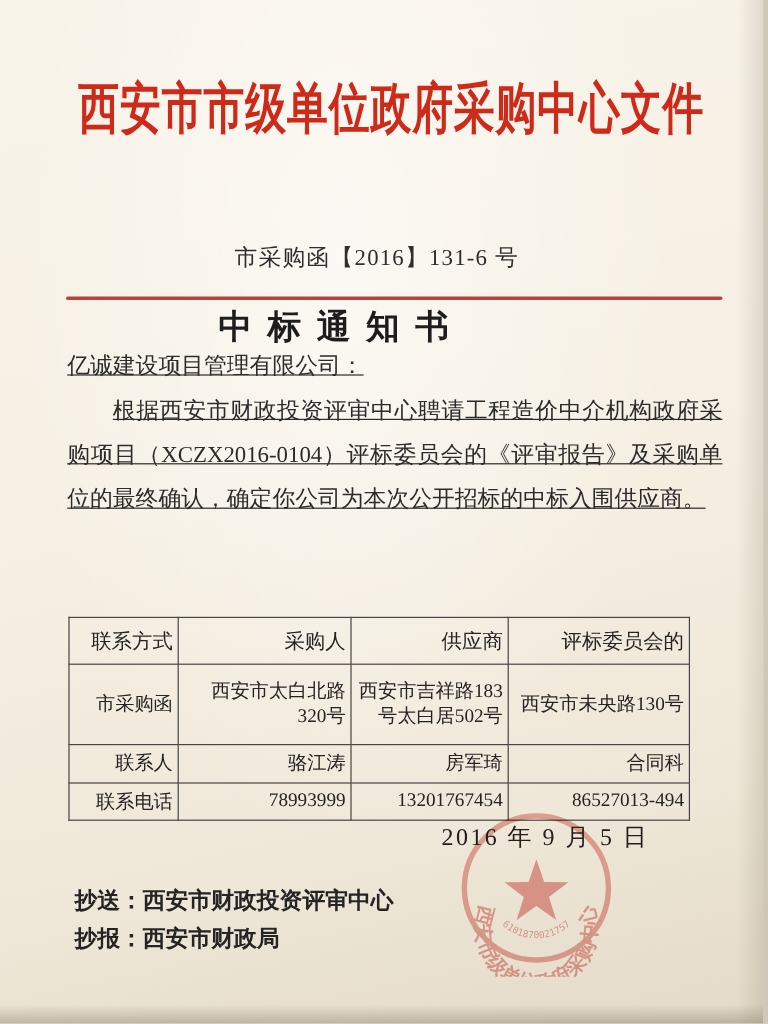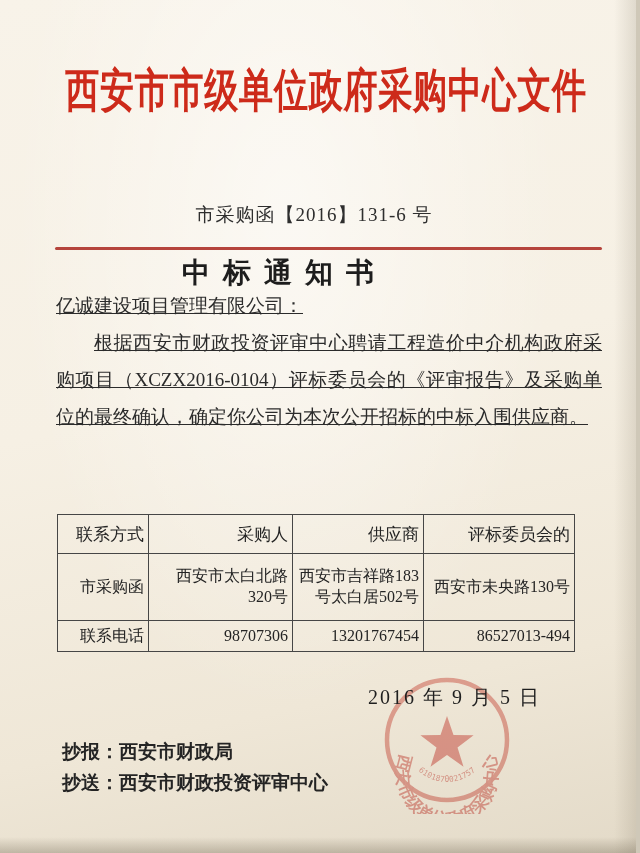--- a/index.html
+++ b/index.html
@@ -108,23 +108,29 @@
       <th>采购人</th>
       <th>供应商</th>
       <th>评标委员会的</th>
     </tr>
     <tr class="r-addr">
       <th>市采购函</th>
       <td>西安市太白北路320号</td>
       <td>西安市吉祥路183号太白居502号</td>
       <td>西安市未央路130号</td>
     </tr>
+    <tr class="r-person">
+      <th>联系人</th>
+      <td>骆江涛</td>
+      <td>房军琦</td>
+      <td>合同科</td>
+    </tr>
     <tr class="r-phone">
       <th>联系电话</th>
-      <td>98707306</td>
+      <td>78993999</td>
       <td>13201767454</td>
       <td>86527013-494</td>
     </tr>
   </tbody>
     </table>
 
   <div class="date-line">2016 年 9 月 5 日</div>
 
   <svg class="stamp" viewBox="0 0 150 150" xmlns="http://www.w3.org/2000/svg">
     <defs>
@@ -137,17 +143,17 @@
       <text font-size="16.5" font-weight="bold" fill="#cf4a40" font-family="Liberation Serif, DejaVu Serif, serif">
         <textPath href="#ringPath" startOffset="50%" text-anchor="middle">西安市级单位政府采购中心</textPath>
       </text>
       <text font-size="8" fill="#cf4a40" font-family="DejaVu Sans Mono, Liberation Mono, monospace">
         <textPath href="#serialPath" startOffset="50%" text-anchor="middle">6101870021757</textPath>
       </text>
     </g>
   </svg>
 
   <div class="footer-lines">
+    <div>抄送：西安市财政投资评审中心</div>
     <div>抄报：西安市财政局</div>
-    <div>抄送：西安市财政投资评审中心</div>
   </div>
 
 </div>
 
 </body></html>

